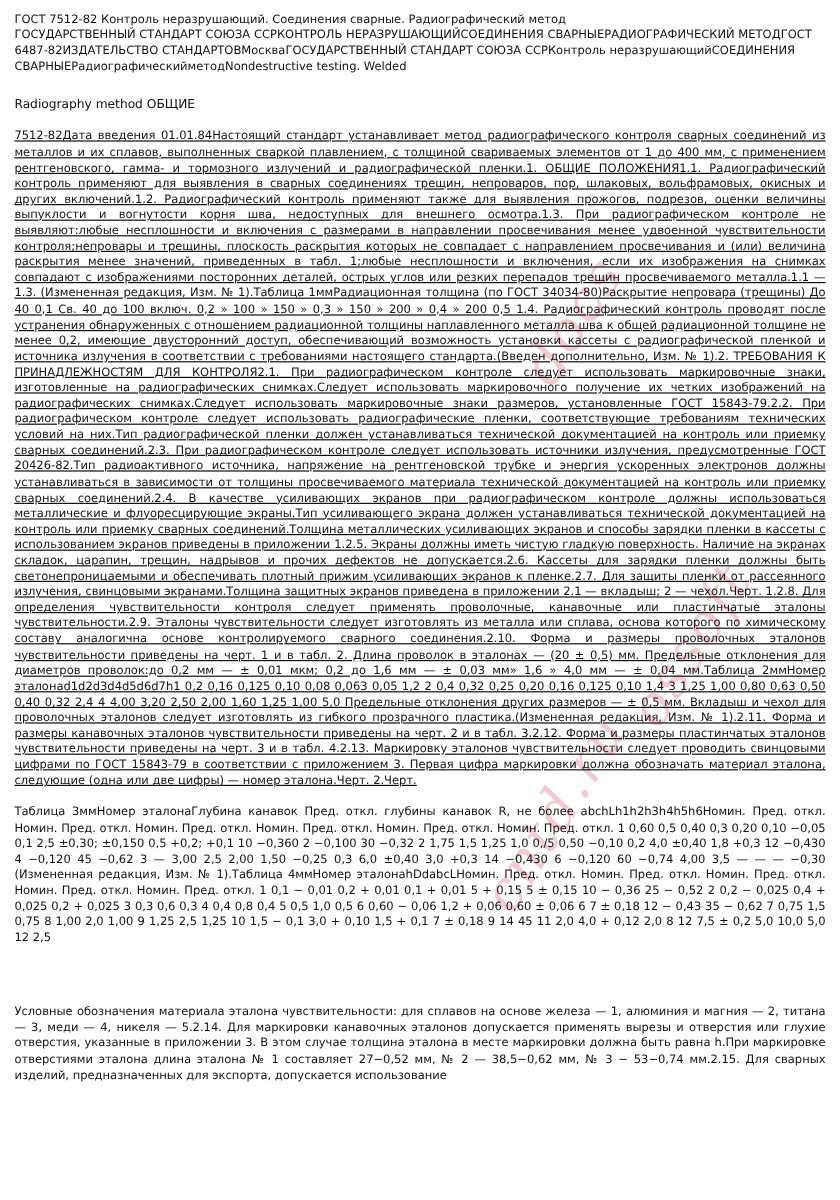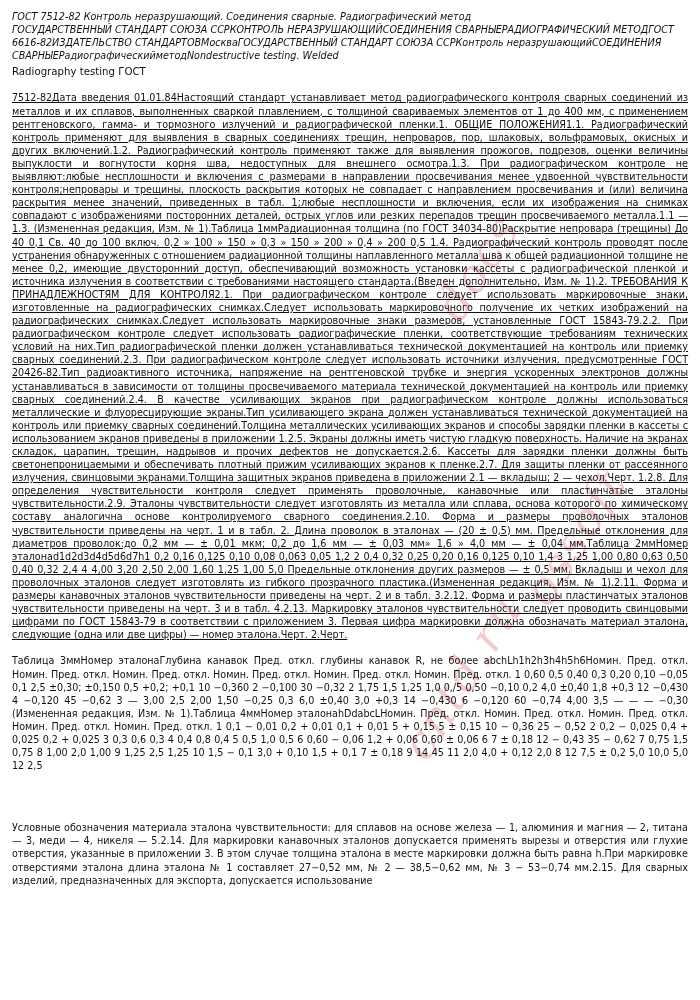--- a/index.html
+++ b/index.html
@@ -52,22 +52,21 @@
   .para {
     font-size: 9.6px;
     line-height: 13.1px;
     color: #111111;
     text-align: justify;
     margin: 0;
     word-spacing: 0px;
     text-decoration: underline;
   }
   .title-block {
-    margin-bottom: 3px;
-    font-style: italic;
+    margin-bottom: 19px;
   }
   .head-line {
     font-size: 9.6px;
     line-height: 13.1px;
     color: #111111;
   }
   .spacer-sm { height: 13px; }
   .spacer-md { height: 13px; }
   .mono-head {
     font-size: 10.2px;
@@ -97,24 +96,24 @@
   <div class="watermark">
     <span class="wm1">docs</span>
     <span class="wm2">ossoft</span>
     <span class="wm3">cntd.ru</span>
   </div>
 
   <div class="content">
 
     <div class="title-block">
       <div class="head-line">ГОСТ 7512-82 Контроль неразрушающий. Соединения сварные. Радиографический метод</div>
-      <div class="head-line">ГОСУДАРСТВЕННЫЙ СТАНДАРТ СОЮЗА ССРКОНТРОЛЬ НЕРАЗРУШАЮЩИЙСОЕДИНЕНИЯ СВАРНЫЕРАДИОГРАФИЧЕСКИЙ МЕТОДГОСТ 6616-82ИЗДАТЕЛЬСТВО СТАНДАРТОВМоскваГОСУДАРСТВЕННЫЙ СТАНДАРТ СОЮЗА ССРКонтроль неразрушающийСОЕДИНЕНИЯ СВАРНЫЕРадиографическийметодNondestructive testing. Welded</div>
+      <div class="head-line">ГОСУДАРСТВЕННЫЙ СТАНДАРТ СОЮЗА ССРКОНТРОЛЬ НЕРАЗРУШАЮЩИЙСОЕДИНЕНИЯ СВАРНЫЕРАДИОГРАФИЧЕСКИЙ МЕТОДГОСТ 6487-82ИЗДАТЕЛЬСТВО СТАНДАРТОВМоскваГОСУДАРСТВЕННЫЙ СТАНДАРТ СОЮЗА ССРКонтроль неразрушающийСОЕДИНЕНИЯ СВАРНЫЕРадиографическийметодNondestructive testing. Welded</div>
     </div>
 
-    <div class="mono-head">Radiography testing ГОСТ</div>
+    <div class="mono-head">Radiography method ОБЩИЕ</div>
 
     <div class="spacer-md"></div>
 
     <p class="para">7512-82Дата введения 01.01.84Настоящий стандарт устанавливает метод радиографического контроля сварных соединений из металлов и их сплавов, выполненных сваркой плавлением, с толщиной свариваемых элементов от 1 до 400 мм, с применением рентгеновского, гамма- и тормозного излучений и радиографической пленки.1. ОБЩИЕ ПОЛОЖЕНИЯ1.1. Радиографический контроль применяют для выявления в сварных соединениях трещин, непроваров, пор, шлаковых, вольфрамовых, окисных и других включений.1.2. Радиографический контроль применяют также для выявления прожогов, подрезов, оценки величины выпуклости и вогнутости корня шва, недоступных для внешнего осмотра.1.3. При радиографическом контроле не выявляют:любые несплошности и включения с размерами в направлении просвечивания менее удвоенной чувствительности контроля;непровары и трещины, плоскость раскрытия которых не совпадает с направлением просвечивания и (или) величина раскрытия менее значений, приведенных в табл. 1;любые несплошности и включения, если их изображения на снимках совпадают с изображениями посторонних деталей, острых углов или резких перепадов трещин просвечиваемого металла.1.1 — 1.3. (Измененная редакция, Изм. № 1).Таблица 1ммРадиационная толщина (по ГОСТ 34034-80)Раскрытие непровара (трещины) До 40 0,1 Св. 40 до 100 включ. 0,2 » 100 » 150 » 0,3 » 150 » 200 » 0,4 » 200 0,5 1.4. Радиографический контроль проводят после устранения обнаруженных с отношением радиационной толщины наплавленного металла шва к общей радиационной толщине не менее 0,2, имеющие двусторонний доступ, обеспечивающий возможность установки кассеты с радиографической пленкой и источника излучения в соответствии с требованиями настоящего стандарта.(Введен дополнительно, Изм. № 1).2. ТРЕБОВАНИЯ К ПРИНАДЛЕЖНОСТЯМ ДЛЯ КОНТРОЛЯ2.1. При радиографическом контроле следует использовать маркировочные знаки, изготовленные на радиографических снимках.Следует использовать маркировочного получение их четких изображений на радиографических снимках.Следует использовать маркировочные знаки размеров, установленные ГОСТ 15843-79.2.2. При радиографическом контроле следует использовать радиографические пленки, соответствующие требованиям технических условий на них.Тип радиографической пленки должен устанавливаться технической документацией на контроль или приемку сварных соединений.2.3. При радиографическом контроле следует использовать источники излучения, предусмотренные ГОСТ 20426-82.Тип радиоактивного источника, напряжение на рентгеновской трубке и энергия ускоренных электронов должны устанавливаться в зависимости от толщины просвечиваемого материала технической документацией на контроль или приемку сварных соединений.2.4. В качестве усиливающих экранов при радиографическом контроле должны использоваться металлические и флуоресцирующие экраны.Тип усиливающего экрана должен устанавливаться технической документацией на контроль или приемку сварных соединений.Толщина металлических усиливающих экранов и способы зарядки пленки в кассеты с использованием экранов приведены в приложении 1.2.5. Экраны должны иметь чистую гладкую поверхность. Наличие на экранах складок, царапин, трещин, надрывов и прочих дефектов не допускается.2.6. Кассеты для зарядки пленки должны быть светонепроницаемыми и обеспечивать плотный прижим усиливающих экранов к пленке.2.7. Для защиты пленки от рассеянного излучения, свинцовыми экранами.Толщина защитных экранов приведена в приложении 2.1 — вкладыш; 2 — чехол.Черт. 1.2.8. Для определения чувствительности контроля следует применять проволочные, канавочные или пластинчатые эталоны чувствительности.2.9. Эталоны чувствительности следует изготовлять из металла или сплава, основа которого по химическому составу аналогична основе контролируемого сварного соединения.2.10. Форма и размеры проволочных эталонов чувствительности приведены на черт. 1 и в табл. 2. Длина проволок в эталонах — (20 ± 0,5) мм. Предельные отклонения для диаметров проволок:до 0,2 мм — ± 0,01 мкм; 0,2 до 1,6 мм — ± 0,03 мм» 1,6 » 4,0 мм — ± 0,04 мм.Таблица 2ммНомер эталонаd1d2d3d4d5d6d7h1 0,2 0,16 0,125 0,10 0,08 0,063 0,05 1,2 2 0,4 0,32 0,25 0,20 0,16 0,125 0,10 1,4 3 1,25 1,00 0,80 0,63 0,50 0,40 0,32 2,4 4 4,00 3,20 2,50 2,00 1,60 1,25 1,00 5,0 Предельные отклонения других размеров — ± 0,5 мм. Вкладыш и чехол для проволочных эталонов следует изготовлять из гибкого прозрачного пластика.(Измененная редакция, Изм. № 1).2.11. Форма и размеры канавочных эталонов чувствительности приведены на черт. 2 и в табл. 3.2.12. Форма и размеры пластинчатых эталонов чувствительности приведены на черт. 3 и в табл. 4.2.13. Маркировку эталонов чувствительности следует проводить свинцовыми цифрами по ГОСТ 15843-79 в соответствии с приложением 3. Первая цифра маркировки должна обозначать материал эталона, следующие (одна или две цифры) — номер эталона.Черт. 2.Черт.</p>
 
     <div class="spacer-sm"></div>
 
     <div class="tbl-block">Таблица 3ммНомер эталонаГлубина канавок Пред. откл. глубины канавок R, не более abchLh1h2h3h4h5h6Номин. Пред. откл. Номин. Пред. откл. Номин. Пред. откл. Номин. Пред. откл. Номин. Пред. откл. Номин. Пред. откл. 1 0,60 0,5 0,40 0,3 0,20 0,10 −0,05 0,1 2,5 ±0,30; ±0,150 0,5 +0,2; +0,1 10 −0,360 2 −0,100 30 −0,32 2 1,75 1,5 1,25 1,0 0,/5 0,50 −0,10 0,2 4,0 ±0,40 1,8 +0,3 12 −0,430 4 −0,120 45 −0,62 3 — 3,00 2,5 2,00 1,50 −0,25 0,3 6,0 ±0,40 3,0 +0,3 14 −0,430 6 −0,120 60 −0,74 4,00 3,5 — — — −0,30 (Измененная редакция, Изм. № 1).Таблица 4ммНомер эталонаhDdabcLHомин. Пред. откл. Номин. Пред. откл. Номин. Пред. откл. Номин. Пред. откл. Номин. Пред. откл. 1 0,1 − 0,01 0,2 + 0,01 0,1 + 0,01 5 + 0,15 5 ± 0,15 10 − 0,36 25 − 0,52 2 0,2 − 0,025 0,4 + 0,025 0,2 + 0,025 3 0,3 0,6 0,3 4 0,4 0,8 0,4 5 0,5 1,0 0,5 6 0,60 − 0,06 1,2 + 0,06 0,60 ± 0,06 6 7 ± 0,18 12 − 0,43 35 − 0,62 7 0,75 1,5 0,75 8 1,00 2,0 1,00 9 1,25 2,5 1,25 10 1,5 − 0,1 3,0 + 0,10 1,5 + 0,1 7 ± 0,18 9 14 45 11 2,0 4,0 + 0,12 2,0 8 12 7,5 ± 0,2 5,0 10,0 5,0 12 2,5</div>
 
     <div class="spacer-sm"></div>

